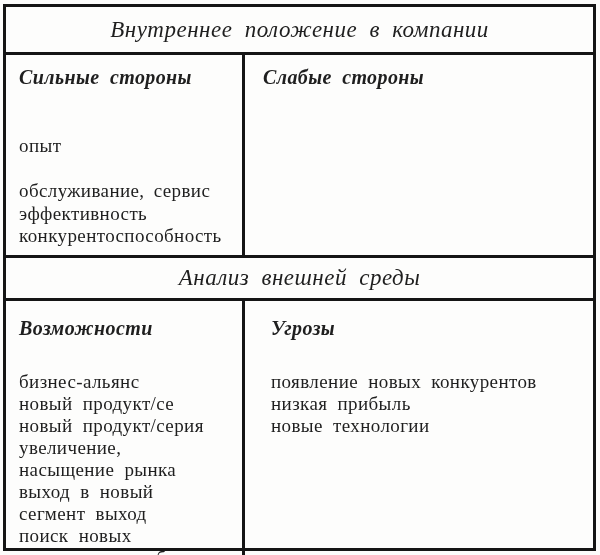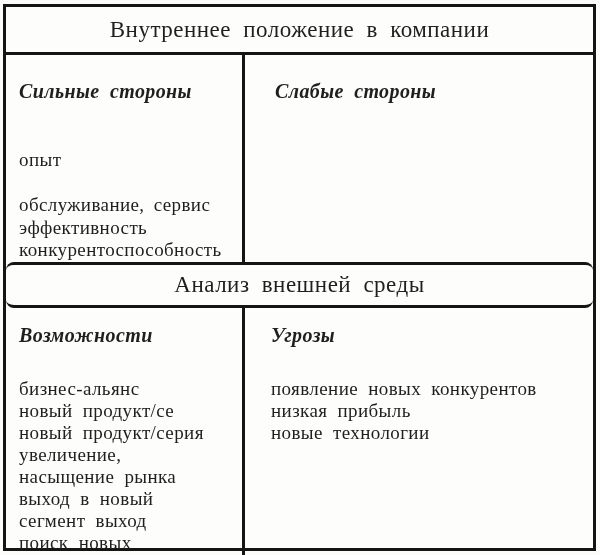--- a/index.html
+++ b/index.html
@@ -34,25 +34,25 @@
   .band-title {
     flex: 0 0 45px;
     border-bottom: 3px solid #151515;
     display: flex;
     align-items: center;
     justify-content: center;
     font-size: 23px;
     letter-spacing: 0.5px;
     word-spacing: 6px;
     white-space: nowrap;
+    font-style: italic;
   }
   .band-title.second {
     flex: 0 0 40px;
     border-top: 3px solid #151515;
-    border-radius: 8px;
   }
   .section {
     display: flex;
     flex-direction: row;
     align-items: stretch;
   }
   .section.first {
     flex: 0 0 200px;
   }
   .section.second {
@@ -62,32 +62,32 @@
     box-sizing: border-box;
     padding: 6px 8px 0 13px;
     overflow: hidden;
   }
   .cell.left {
     flex: 0 0 239px;
     border-right: 3px solid #151515;
   }
   .cell.right {
     flex: 1 1 auto;
-    padding-left: 30px;
+    padding-left: 18px;
   }
   .section.second .cell.right {
     padding-left: 26px;
   }
   .cell-heading {
     font-weight: bold;
     font-style: italic;
     font-size: 20px;
     letter-spacing: 0.4px;
     word-spacing: 5px;
-    margin-top: 19px;
+    margin-top: 5px;
     white-space: nowrap;
   }
   .section.second .cell-heading {
     margin-top: 10px;
     font-family: Liberation Serif, serif;
   }
   .cell-lines {
     margin-top: 46px;
   }
   .section.second .cell-lines {

